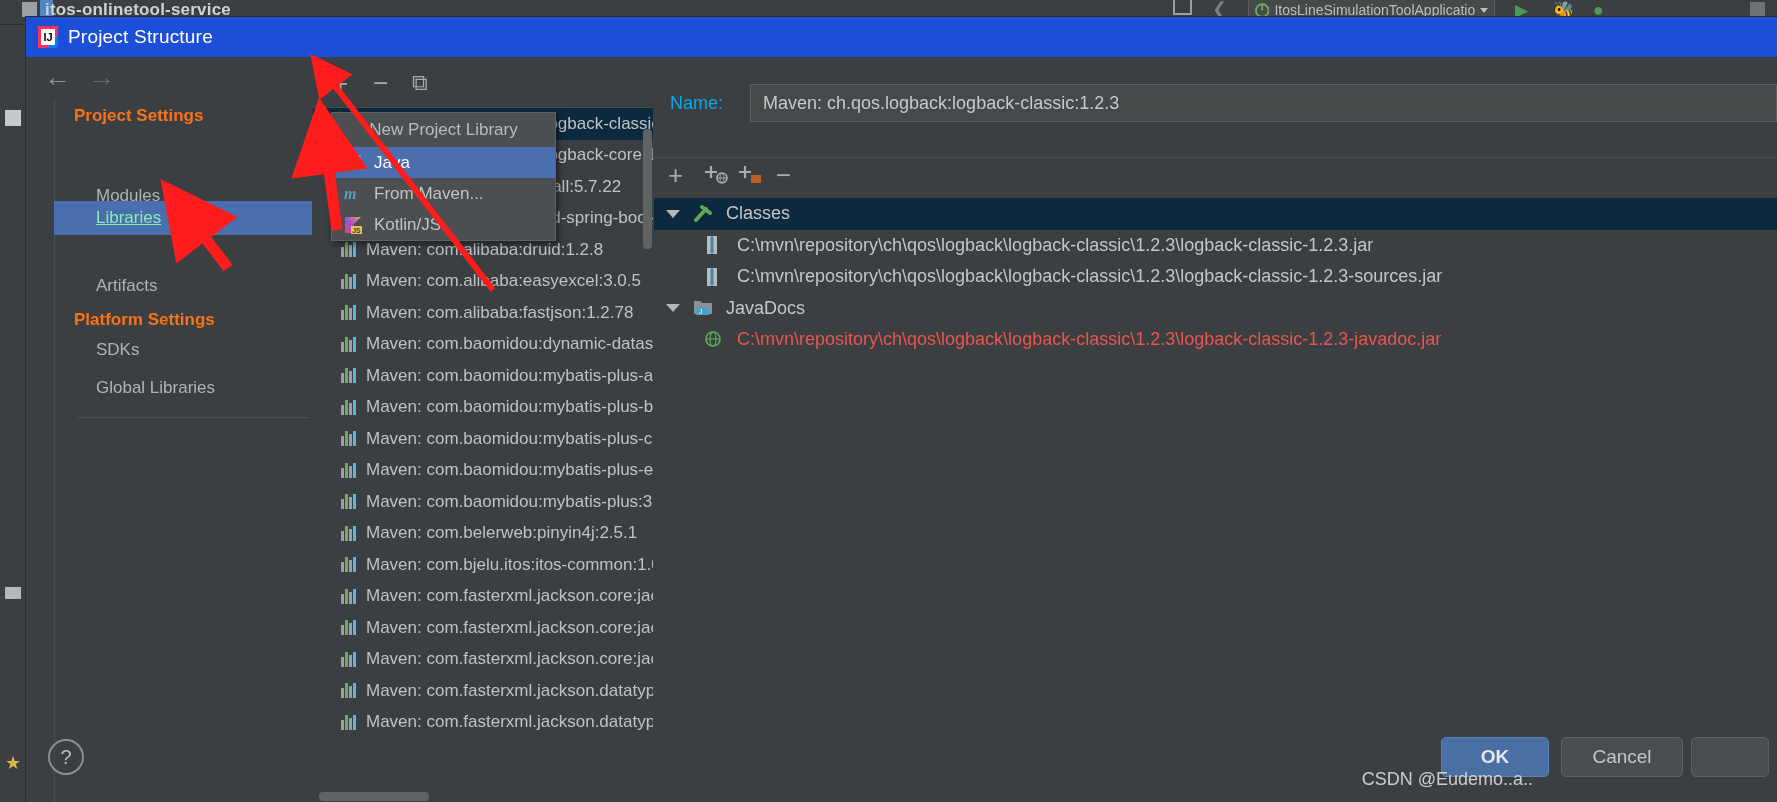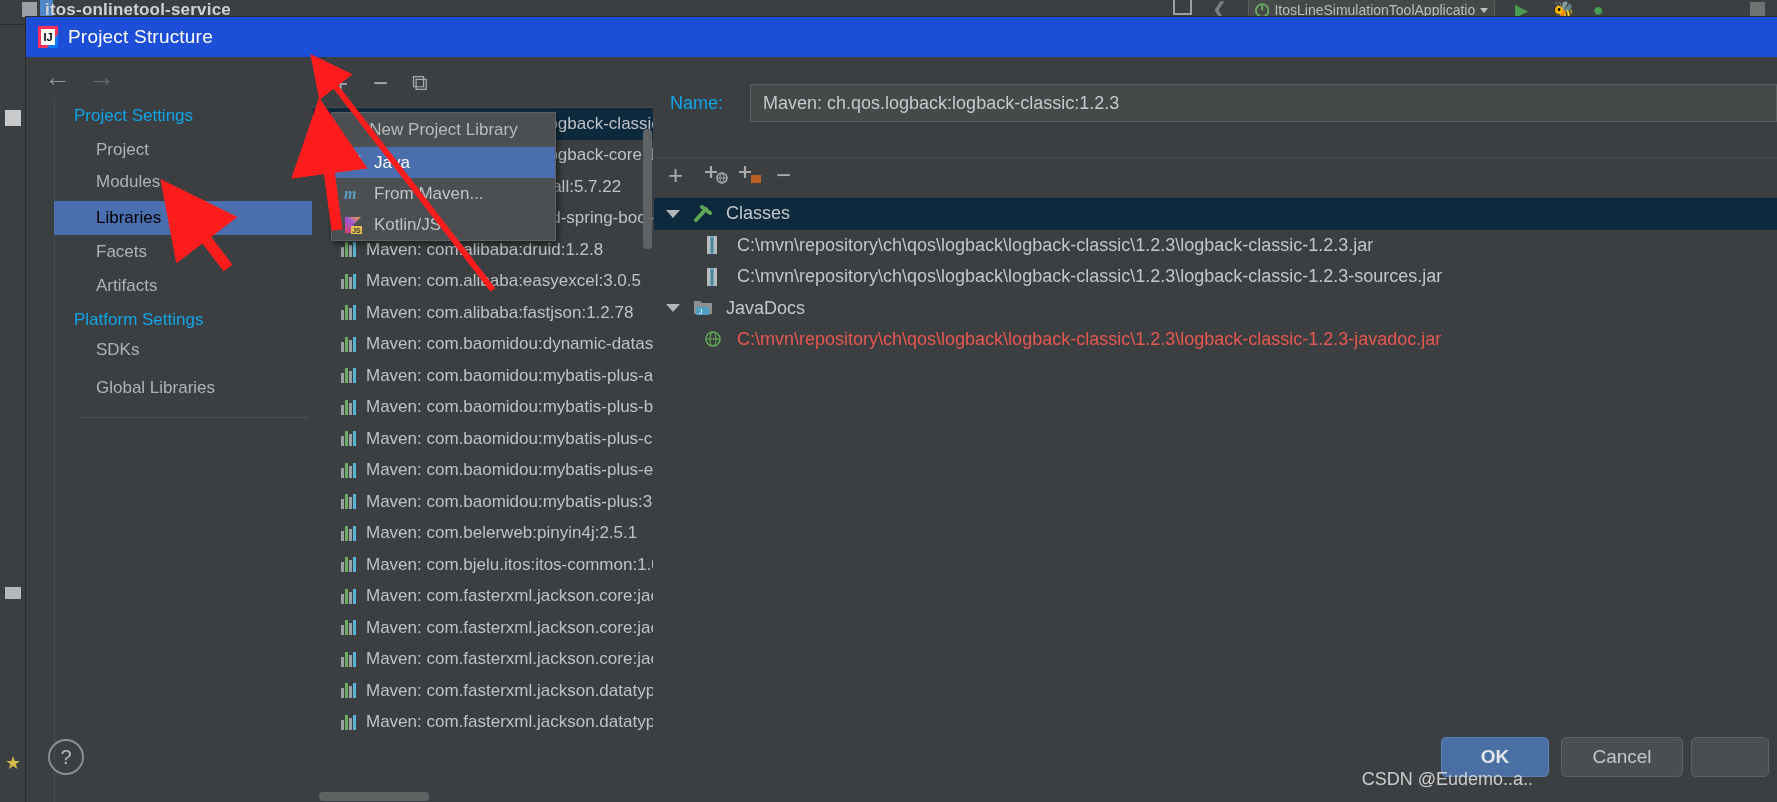--- a/index.html
+++ b/index.html
@@ -61,24 +61,24 @@
   .dlg-title-text { font-size: 19px; color: #ffffff; letter-spacing: .2px; }
 
   
   .navbar { position: absolute; left: 0; top: 40px; width: 286px; height: 42px; }
   .nav-arrow { position: absolute; top: 6px; font-size: 27px; color: #8e9294; line-height: 28px; }
 
   
   .sidebar { position: absolute; left: 0; top: 82px; width: 286px; bottom: 0; }
   .side-sep { position:absolute; left:28px; top:0; width:1px; height:703px; background:#4b4e50; }
   .side-row { position: absolute; left: 28px; width: 258px; height: 34px; display: flex; align-items: center; }
-  .side-head { font-size: 17px; font-weight: normal; color: #0ea5e9; padding-left: 20px; }
+  .side-head { font-size: 17px; font-weight: bold; color: #f97316; padding-left: 20px; }
   .side-item { font-size: 17px; color: #b0b3b5; padding-left: 42px; }
   .side-row.selected { background: #4b6eaf; }
-  .side-row.selected .side-item { color: #000000; }
+  .side-row.selected .side-item { color: #86efac; text-decoration: underline; }
   .side-divider { position: absolute; left: 52px; width: 230px; height: 1px; background: #4f5254; }
 
   
   .libpanel { position: absolute; left: 287px; top: 40px; width: 340px; bottom: 0; background: #3c3f41; }
   .lib-toolbar { position: absolute; left: 0; top: 10px; width: 340px; height: 40px; }
   .tbbtn { position: absolute; top: 3px; color: #a8abad; font-size: 26px; line-height: 26px; cursor: default; }
   .liblist {
     position: absolute; left: 0; top: 50px; width: 340px; bottom: 0; overflow: hidden;
     background: #3c3f41; border-top: 1px solid #4a4d4f;
   }
@@ -207,31 +207,25 @@
       <span class="nav-arrow" style="left:18px;">←</span>
       <span class="nav-arrow" style="left:62px;opacity:.55;">→</span>
     </div>
 
     <div class="sidebar">
       <div class="side-sep"></div>
 
       <div class="side-row" style="top:0px;">
         <span class="side-head">Project Settings</span>
       </div>
-      <div class="side-row" style="top:34px;">
-        <span class="side-item">Project</span>
-      </div>
-      <div class="side-row" style="top:66px;">
+      <div class="side-row" style="top:80px;">
         <span class="side-item">Modules</span>
       </div>
       <div class="side-row selected" style="top:102px;">
         <span class="side-item">Libraries</span>
-      </div>
-      <div class="side-row" style="top:136px;">
-        <span class="side-item">Facets</span>
       </div>
       <div class="side-row" style="top:170px;">
         <span class="side-item">Artifacts</span>
       </div>
 
       <div class="side-row" style="top:204px;">
         <span class="side-head">Platform Settings</span>
       </div>
       <div class="side-row" style="top:234px;">
         <span class="side-item">SDKs</span>

